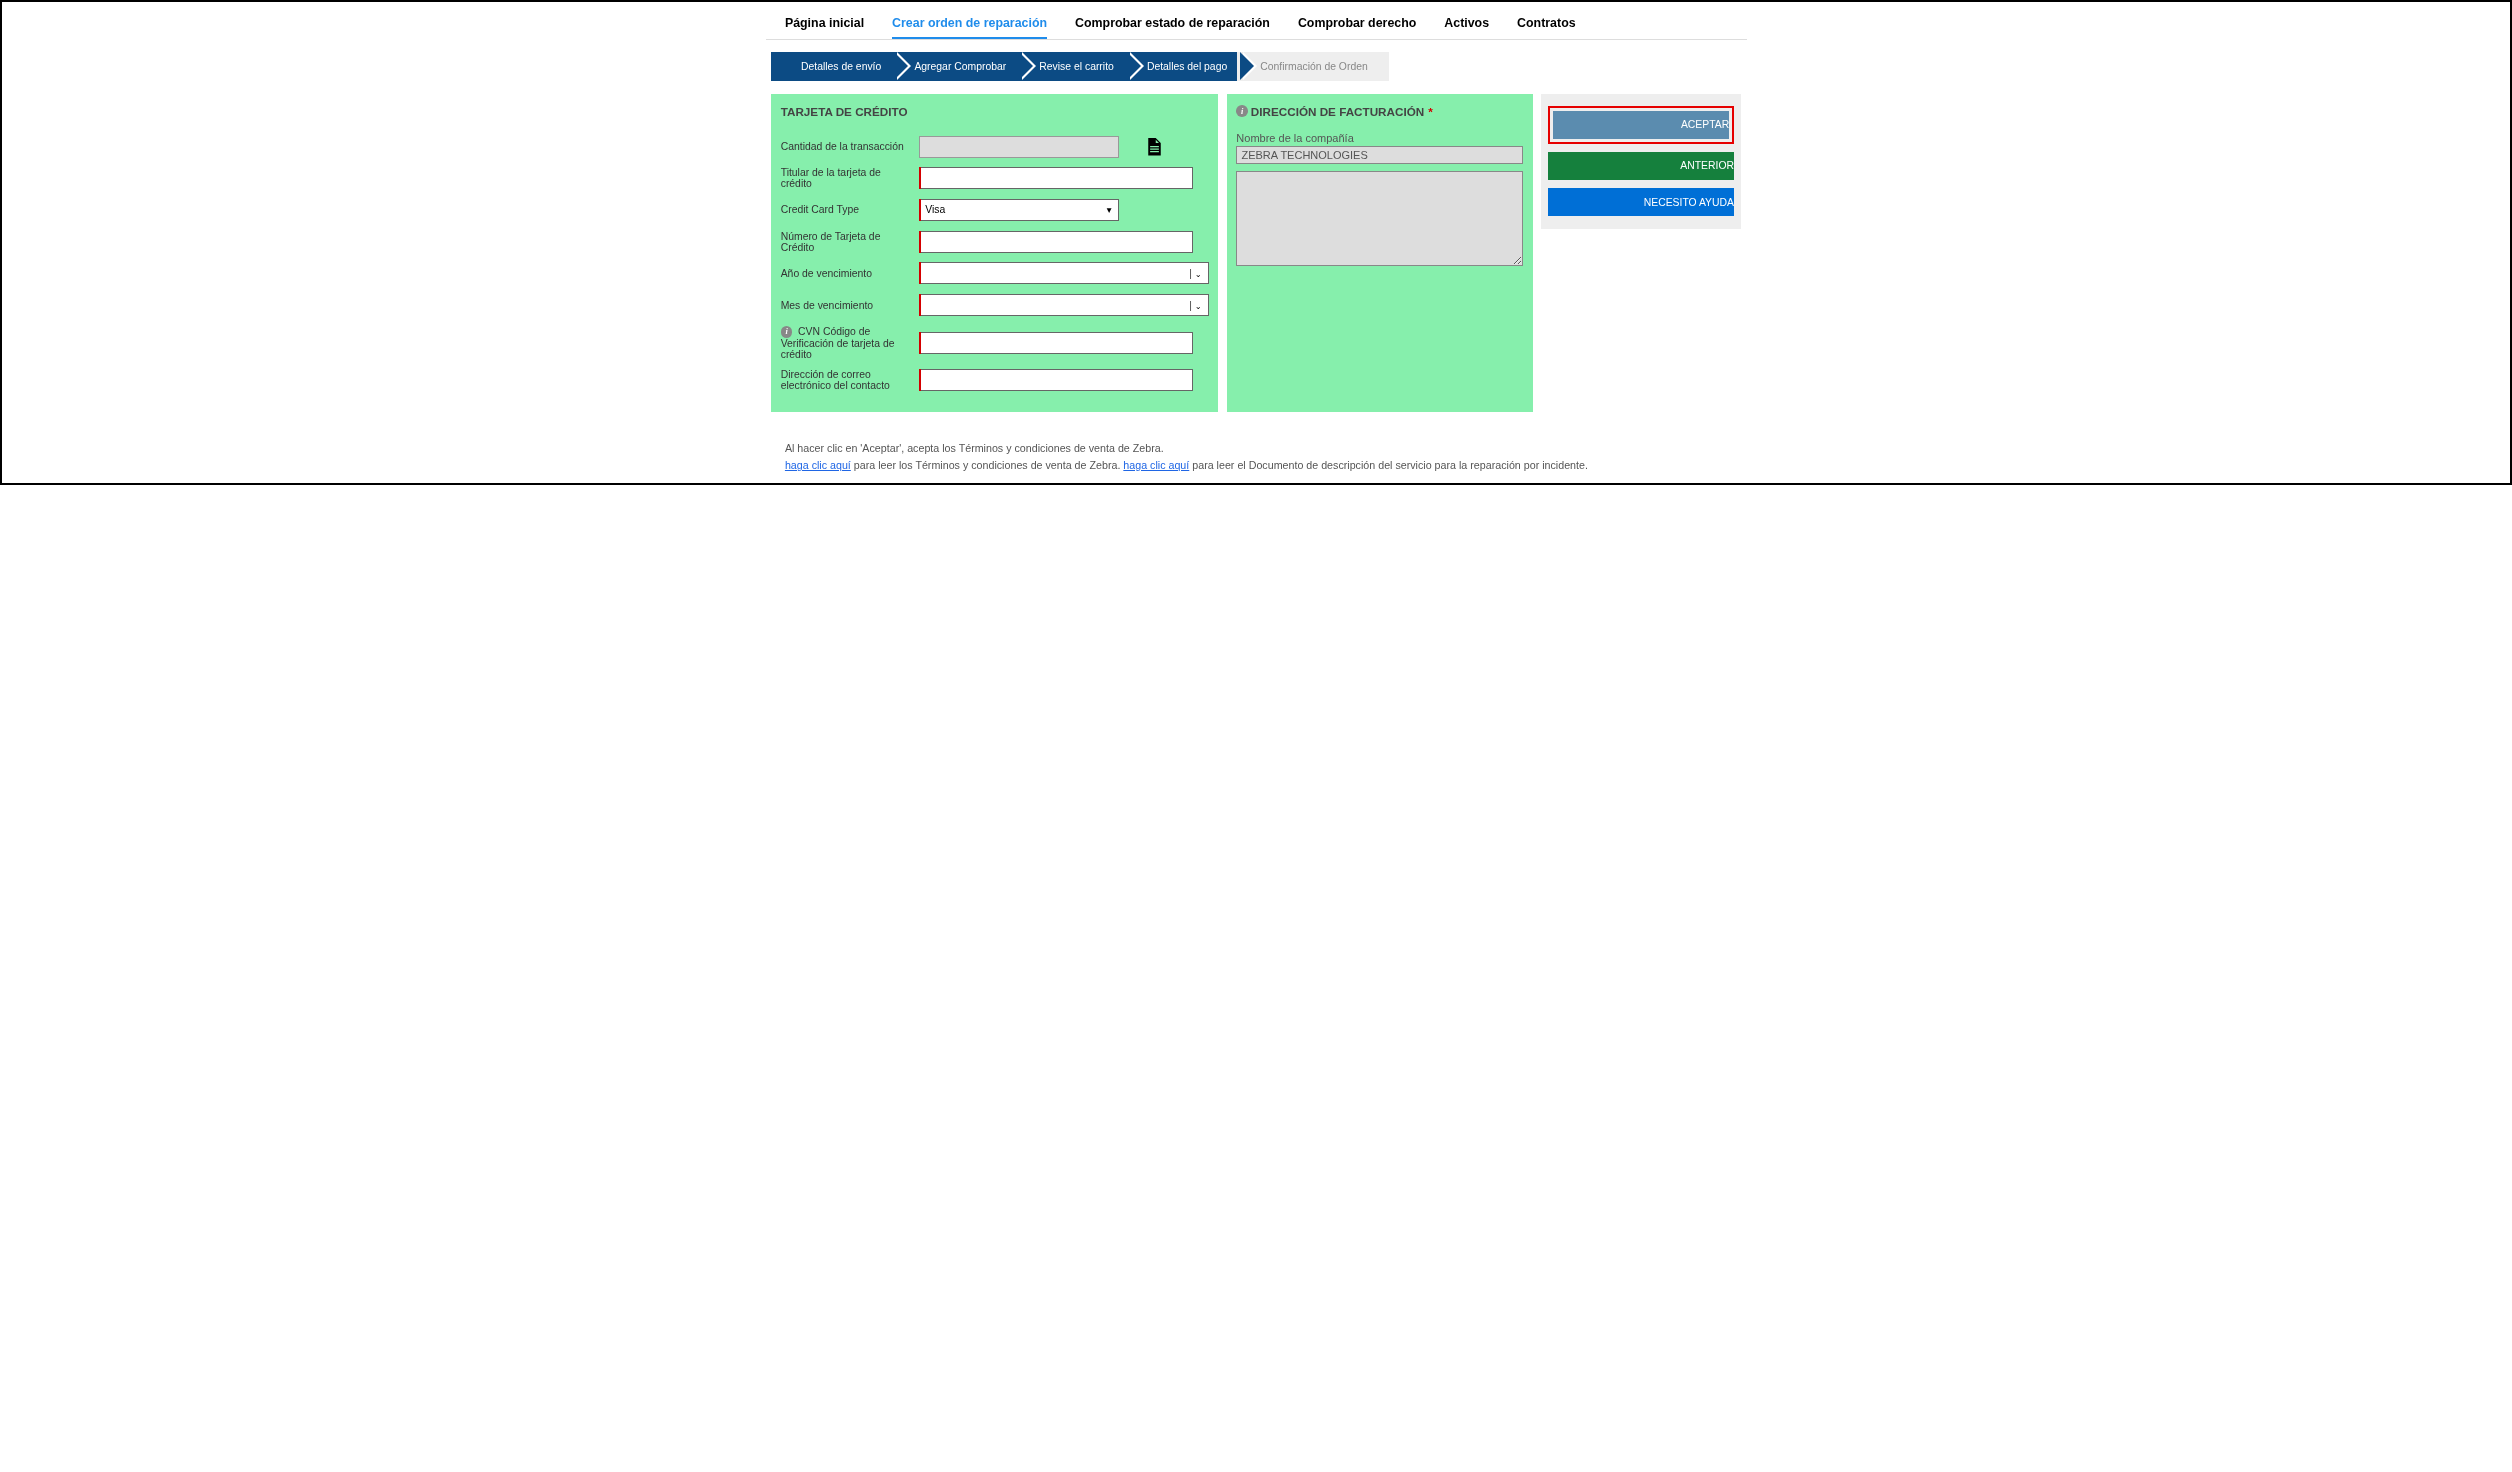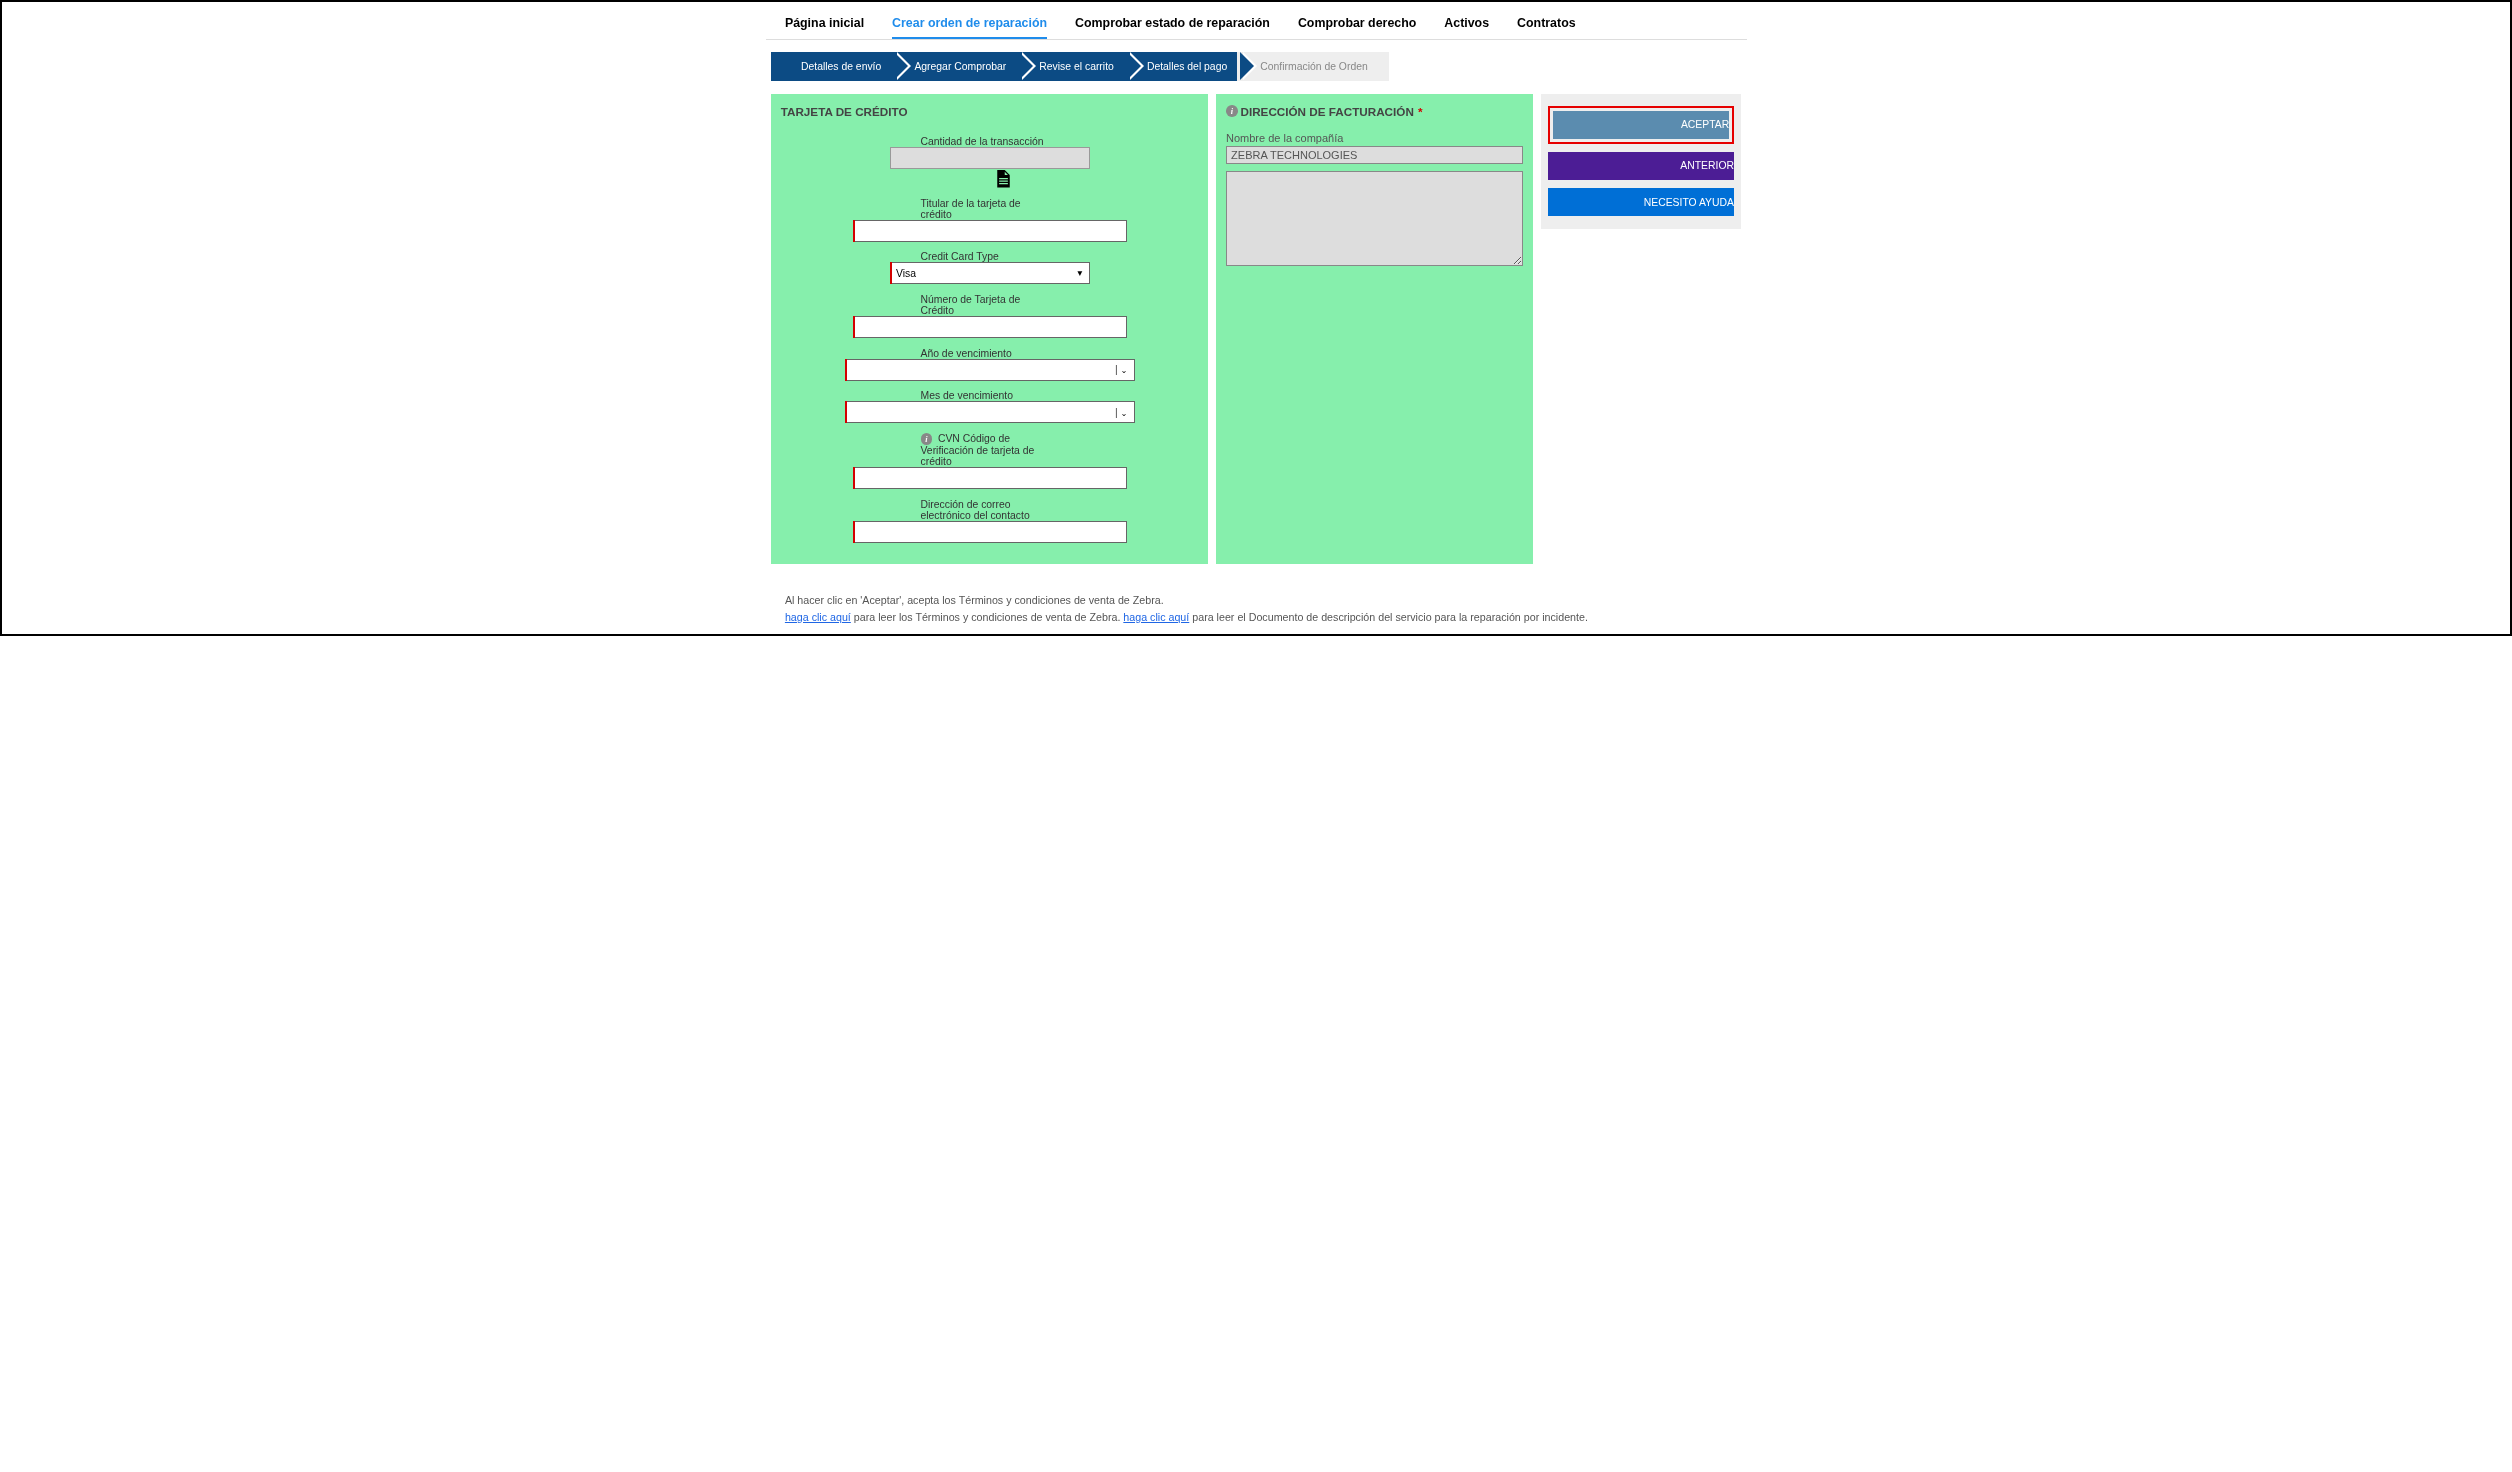--- a/index.html
+++ b/index.html
@@ -133,21 +133,20 @@
       display: flex;
       flex-direction: column;
       gap: 8.3px;
     }
 
     
     .field-row {
       display: flex;
       align-items: center;
       margin: 9.7px 0;
-      flex-direction: column;
     }
     .field-label {
       width: 138px;
       font-size: 10.4px;
       color: #333;
       padding-right: 7px;
     }
     .field-input-wrapper {
       position: relative;
       display: flex;
@@ -272,21 +271,21 @@
     .btn {
       width: 100%;
       height: 28px;
       border: none;
       color: #fff;
       font-size: 10.4px;
       cursor: pointer;
       text-align: right;
     }
     .btn-accept { background-color: #5B8CAF; }
-    .btn-prev   { background-color: #4c1d95; }
+    .btn-prev   { background-color: #15803d; }
     .btn-help   { background-color: #006FD6; }
 
     
     .footer-text {
       margin: 28px 8.3px 0 19.4px;
       font-size: 10.7px;
       color: #555;
       line-height: 1.6;
     }
     .footer-link {

